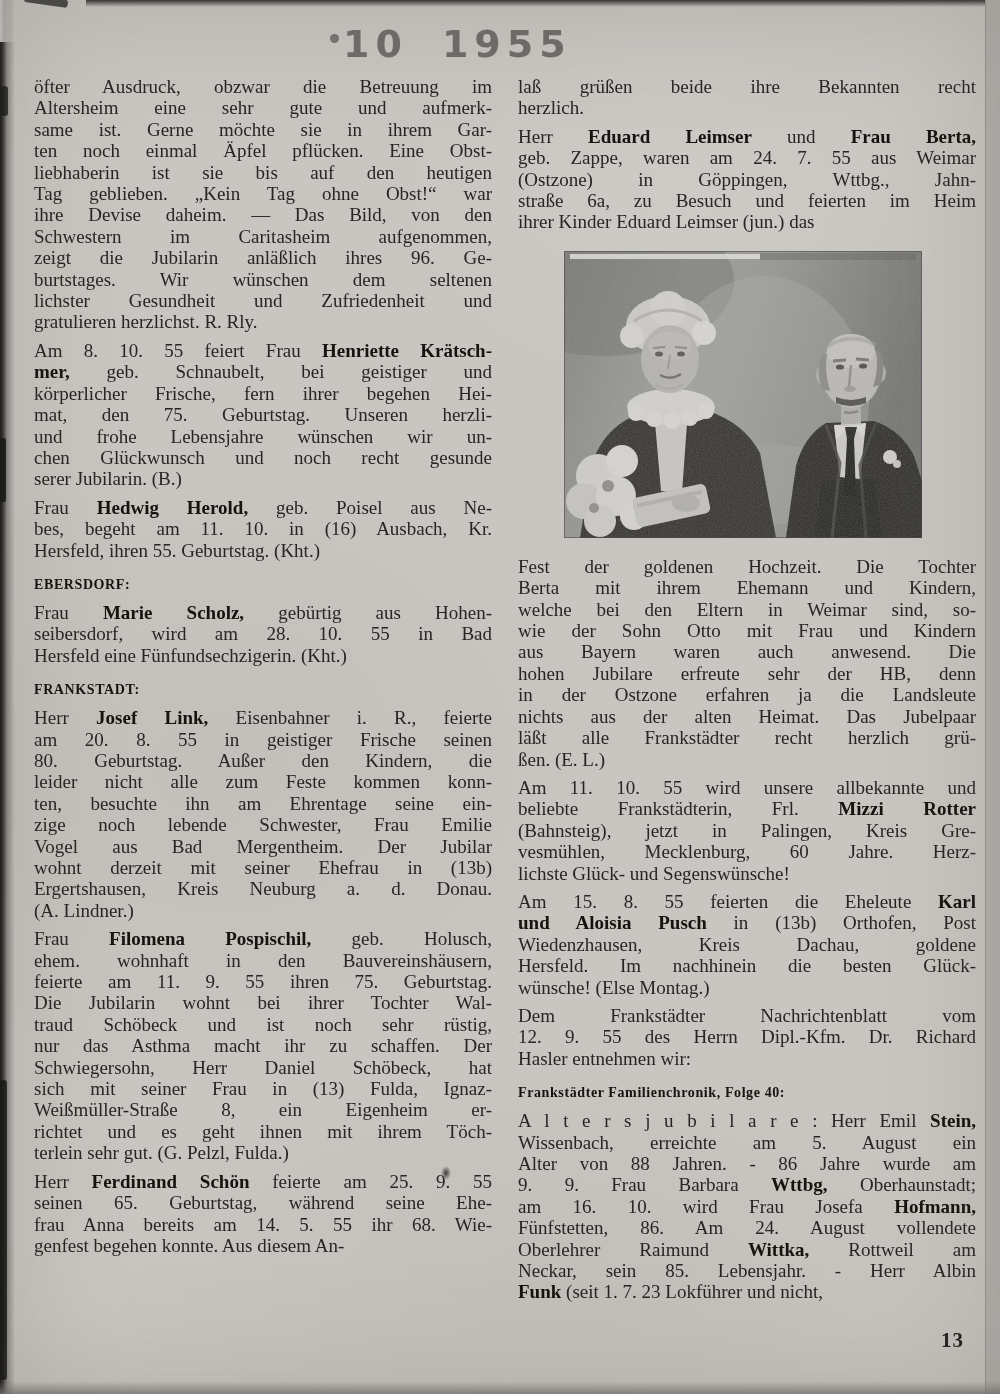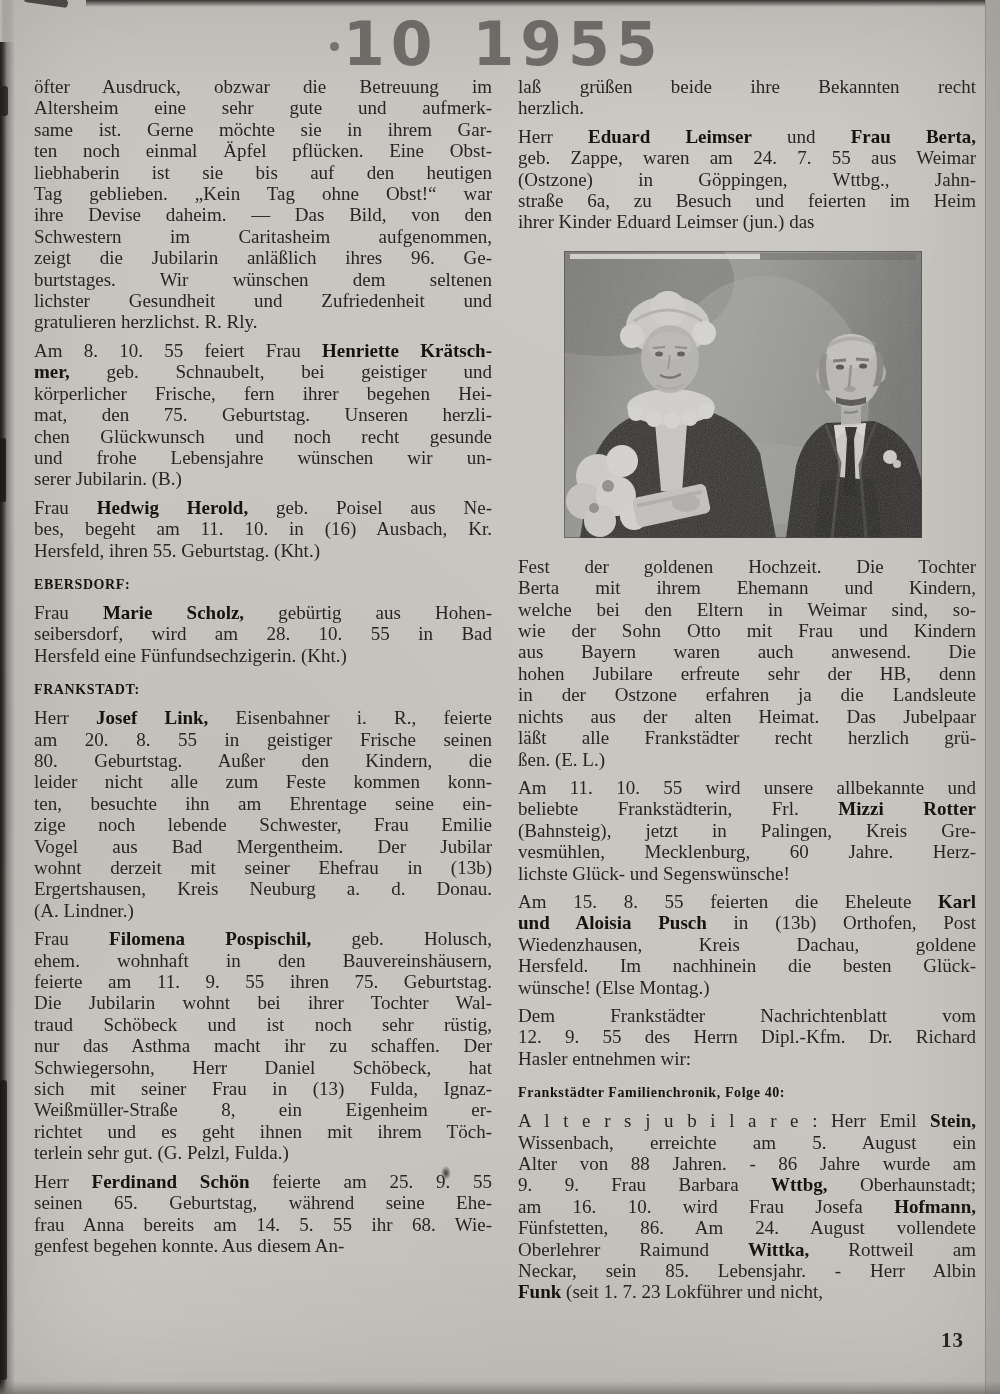--- a/index.html
+++ b/index.html
@@ -20,21 +20,21 @@
   .line.last{text-align-last:left;}
   b{color:#15140f;}
   .heading{font-weight:bold;font-size:14px;line-height:22px;margin:13px 0 6px 0;letter-spacing:.6px;color:#15140f;}
   
   .photo-frame{margin:18px 0 18px 46px;width:358px;height:287px;position:relative;}
   .photo-frame svg{display:block;}
   
   #stamp{
     position:absolute;left:330px;top:16px;height:56px;
     font-family:"DejaVu Sans","Liberation Sans",sans-serif;font-weight:bold;
-    font-size:60px;line-height:56px;color:rgba(101,100,97,.9);letter-spacing:6px;
+    font-size:38px;line-height:56px;color:rgba(101,100,97,.9);letter-spacing:6px;
     filter:blur(.45px);
   }
   #stamp .dot{display:inline-block;width:9px;height:9px;border-radius:50%;background:rgba(104,103,100,.85);vertical-align:14px;margin-right:4px;}
   #stamp .gap{display:inline-block;width:34px;}
   
   #page-number{position:absolute;left:941px;top:1328px;font-weight:bold;font-size:21px;color:#22211e;letter-spacing:1px;}
   
   .left-edge{position:absolute;left:0;top:0;width:15px;height:1394px;
     background:linear-gradient(to right,#181817 0,#383735 3px,rgba(95,93,90,.55) 7px,rgba(150,148,144,0) 15px);}
   .left-edge-top{position:absolute;left:0;top:0;width:18px;height:42px;
@@ -73,22 +73,22 @@
       <div class="line">zeigt die Jubilarin anläßlich ihres 96. Ge-</div>
       <div class="line">burtstages. Wir wünschen dem seltenen</div>
       <div class="line">lichster Gesundheit und Zufriedenheit und</div>
       <div class="line last">gratulieren herzlichst. R. Rly.</div>
     </div>
     <div class="para">
       <div class="line">Am 8. 10. 55 feiert Frau <b>Henriette Krätsch-</b></div>
       <div class="line"><b>mer,</b> geb. Schnaubelt, bei geistiger und</div>
       <div class="line">körperlicher Frische, fern ihrer begehen Hei-</div>
       <div class="line">mat, den 75. Geburtstag. Unseren herzli-</div>
+      <div class="line">und frohe Lebensjahre wünschen wir un-</div>
       <div class="line">chen Glückwunsch und noch recht gesunde</div>
-      <div class="line">und frohe Lebensjahre wünschen wir un-</div>
       <div class="line last">serer Jubilarin. (B.)</div>
     </div>
     <div class="para">
       <div class="line">Frau <b>Hedwig Herold,</b> geb. Poisel aus Ne-</div>
       <div class="line">bes, begeht am 11. 10. in (16) Ausbach, Kr.</div>
       <div class="line last">Hersfeld, ihren 55. Geburtstag. (Kht.)</div>
     </div>
     <div class="heading">EBERSDORF:</div>
     <div class="para">
       <div class="line">Frau <b>Marie Scholz,</b> gebürtig aus Hohen-</div>

